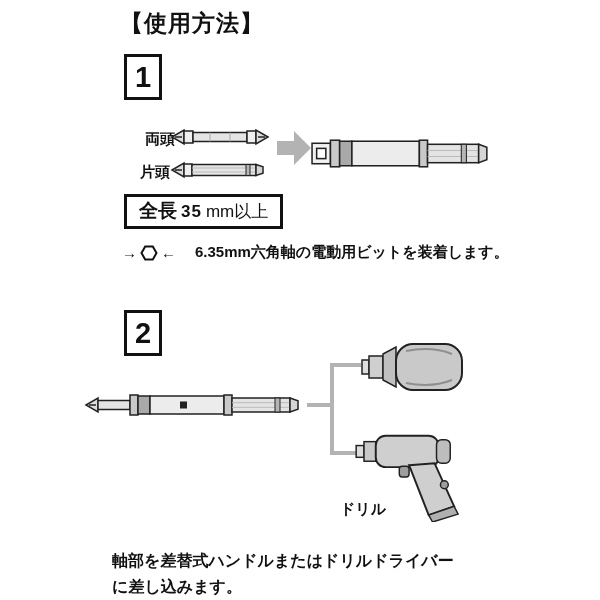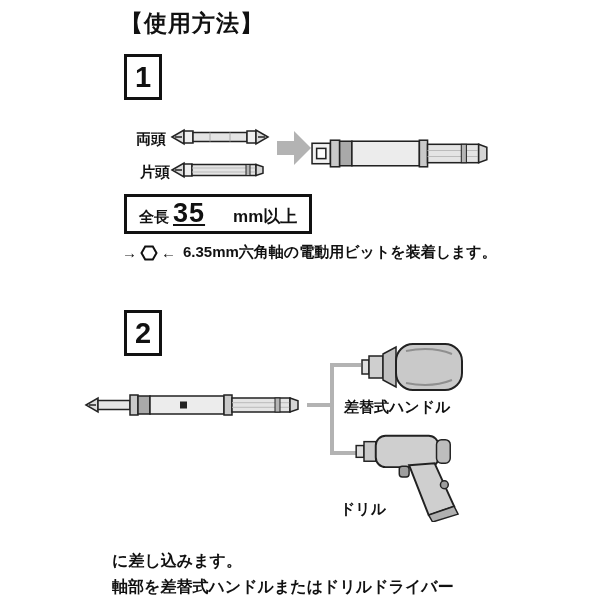--- a/index.html
+++ b/index.html
@@ -23,46 +23,46 @@
   }
 
   .lbl { font-size:15px; font-weight:bold; }
 
   .lenbox {
     border:3px solid #111;
     padding:1px 12px 2px 12px;
     display:inline-flex; align-items:baseline; gap:4px;
     background:#fff;
   }
-  .lenbox .p  { font-size:15px; font-weight:bold; }
-  .lenbox .v  { font-size:27px; font-weight:bold; letter-spacing:1px;text-decoration:underline; }
-  .lenbox .s  { font-size:17px; font-weight:bold;margin-left:24px; }
+  .lenbox .p  { font-size:19px; font-weight:bold; }
+  .lenbox .v  { font-size:17px; font-weight:bold; letter-spacing:1px; }
+  .lenbox .s  { font-size:17px; font-weight:normal; }
 
   .note { display:flex; align-items:center; gap:3px; }
   .note .arrow-glyph { font-size:15px; font-weight:bold; line-height:1; }
-  .note .note-text { font-size:15px; font-weight:bold; margin-left:4px; }
+  .note .note-text { font-size:15px; font-weight:bold; margin-left:16px; }
 
   .conn { background:#b3b3b3; }
 
   .tool-label { font-size:15px; font-weight:bold; }
 
   .instr { font-size:16px; font-weight:bold; line-height:26px; }
 </style>
 </head>
 <body>
 
 <div class="page">
 
   <div class="abs title" style="left:120px; top:8px;">【使用方法】</div>
 
   <div class="abs stepbox" style="left:124px; top:54px;">
     <span>1</span>
   </div>
 
-  <div class="abs lbl" style="left:136px; top:130px;">両頭</div>
+  <div class="abs lbl" style="left:145px; top:130px;">両頭</div>
   <div class="abs lbl" style="left:132px; top:163px;margin-left:8px;">片頭</div>
 
   <svg class="abs" style="left:170px; top:124px;" width="100" height="26" viewBox="0 0 100 26">
     <polygon points="2,13 14,6 14,20" fill="#ddd" stroke="#222" stroke-width="1.5"></polygon>
     <line x1="5" y1="13" x2="12" y2="13" stroke="#222" stroke-width="1.5"></line>
     <rect x="14" y="7" width="9" height="12" fill="#efefef" stroke="#222" stroke-width="1.5"></rect>
     <rect x="23" y="8.5" width="54" height="9" fill="#e4e4e4" stroke="#222" stroke-width="1.5"></rect>
     <line x1="40" y1="8.5" x2="40" y2="17.5" stroke="#aaa" stroke-width="1"></line>
     <line x1="60" y1="8.5" x2="60" y2="17.5" stroke="#aaa" stroke-width="1"></line>
     <rect x="77" y="7" width="9" height="12" fill="#efefef" stroke="#222" stroke-width="1.5"></rect>
@@ -141,33 +141,32 @@
 
   <svg class="abs" style="left:360px; top:338px;" width="105" height="58" viewBox="0 0 105 58">
     <rect x="2" y="22" width="7" height="14" fill="#ddd" stroke="#222" stroke-width="1.5"></rect>
     <rect x="9" y="18" width="14" height="22" fill="#cfcfcf" stroke="#222" stroke-width="1.5"></rect>
     <polygon points="23,16 36,9 36,49 23,42" fill="#c0c0c0" stroke="#222" stroke-width="1.5"></polygon>
     <rect x="36" y="6" width="66" height="46" rx="17" fill="#c9c9c9" stroke="#222" stroke-width="2"></rect>
     <path d="M46,13 q26,-5 46,3" stroke="#8f8f8f" stroke-width="2" fill="none"></path>
     <path d="M46,45 q26,5 46,-3" stroke="#8f8f8f" stroke-width="2" fill="none"></path>
   </svg>
 
-  <div class="abs tool-label" style="left:344px; top:398px;">差替式ハンドル</div>
 
   <svg class="abs" style="left:354px; top:424px;" width="118" height="98" viewBox="0 0 120 100">
     <rect x="2" y="22" width="8" height="12" fill="#ddd" stroke="#222" stroke-width="1.5"></rect>
     <rect x="10" y="18" width="12" height="20" fill="#c9c9c9" stroke="#222" stroke-width="1.5"></rect>
     <rect x="22" y="12" width="64" height="32" rx="10" fill="#cfcfcf" stroke="#222" stroke-width="2"></rect>
     <rect x="84" y="16" width="14" height="24" rx="5" fill="#bdbdbd" stroke="#222" stroke-width="1.5"></rect>
     <polygon points="56,42 82,40 102,84 76,93" fill="#cfcfcf" stroke="#222" stroke-width="2"></polygon>
     <polygon points="76,93 102,84 106,92 80,100" fill="#b0b0b0" stroke="#222" stroke-width="1.5"></polygon>
     <rect x="46" y="43" width="10" height="11" rx="3" fill="#9e9e9e" stroke="#222" stroke-width="1.5"></rect>
     <circle cx="92" cy="62" r="4" fill="#9e9e9e" stroke="#222" stroke-width="1.5"></circle>
   </svg>
 
   <div class="abs tool-label" style="left:340px; top:500px;">ドリル</div>
 
   <div class="abs instr" style="left:112px; top:548px;">
+    <div>軸部を差替式ハンドルまたはドリルドライバー</div>
     <div>に差し込みます。</div>
-    <div>軸部を差替式ハンドルまたはドリルドライバー</div>
   </div>
 
 </div>
 
 </body></html>

